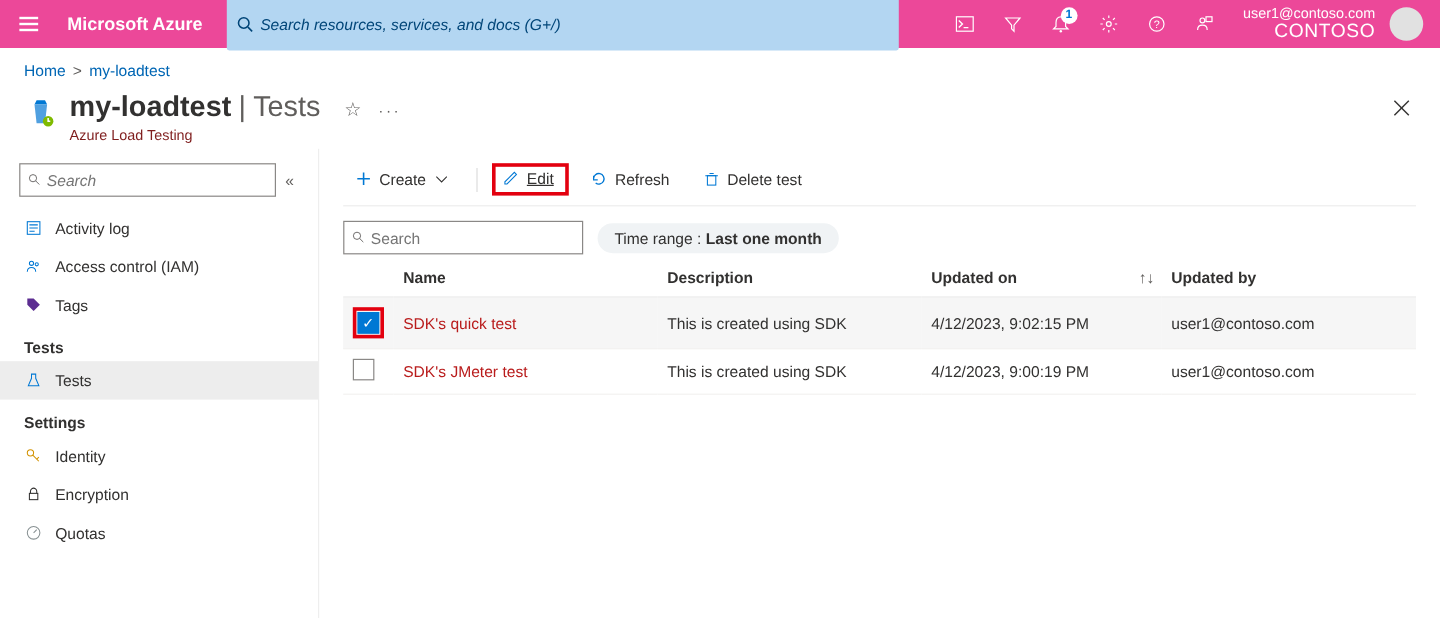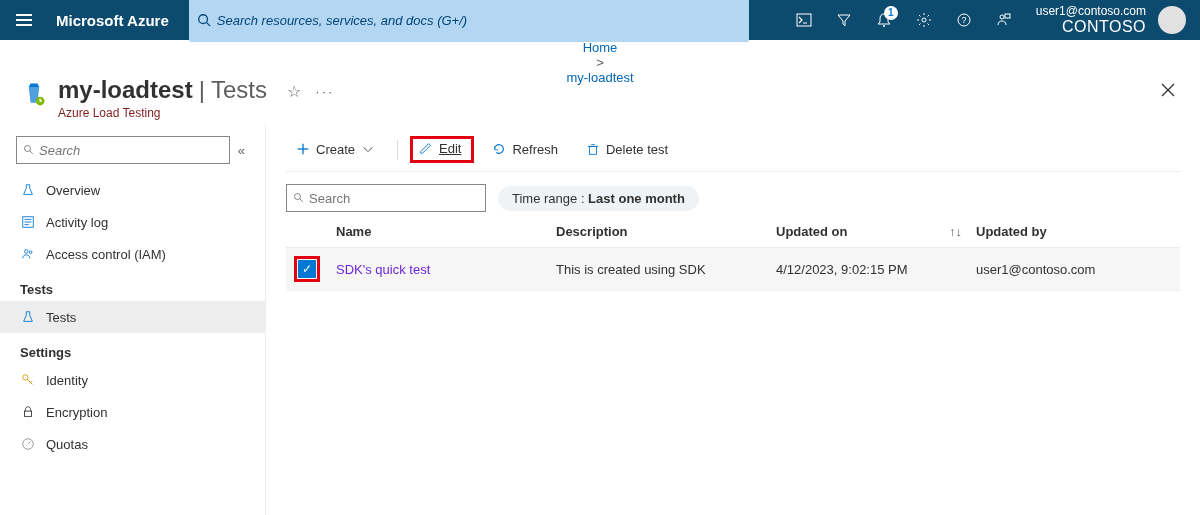--- a/index.html
+++ b/index.html
@@ -1,36 +1,36 @@
 <!DOCTYPE html>
 <html><head>
 <meta charset="utf-8">
 <style>
   * { box-sizing: border-box; margin: 0; padding: 0; font-family: "Segoe UI", Arial, sans-serif; }
   body { width: 1200px; height: 515px; background: #fff; color: #323130; font-size: 13px; overflow: hidden; }
 
   
-  .topbar { height: 40px; background: #0c4a6e; display: flex; align-items: center; color: #fff; padding: 0 8px 0 0; }
+  .topbar { height: 40px; background: #ec4899; display: flex; align-items: center; color: #fff; padding: 0 8px 0 0; }
   .hamburger { width: 48px; height: 40px; display:flex; align-items:center; justify-content:center; cursor:pointer; }
   .brand { font-weight:600; font-size:15px; margin-left:8px; margin-right:20px; white-space:nowrap; }
   .searchbar { flex: 0 0 560px; height: 44px; background:#b3d6f2; border-radius:2px; display:flex; align-items:center; padding:0 8px; color:#004578; }
   .searchbar input { flex:1; background:transparent; border:none; outline:none; font-size:13px; color:#004578; }
   .searchbar input::placeholder { color:#004578; font-style: italic; }
   .topbar-spacer { flex:1; }
   .topbar-icons { display:flex; align-items:center; }
   .top-icon { width:40px; height:40px; display:flex; align-items:center; justify-content:center; cursor:pointer; position:relative; }
   .top-icon svg { width:16px; height:16px; fill:#fff; }
   .badge { position:absolute; top:6px; right:6px; background:#fff; color:#0078d4; border-radius:8px; font-size:10px; min-width:14px; height:14px; line-height:14px; text-align:center; font-weight:600;}
   .user-block { display:flex; flex-direction:column; align-items:flex-end; padding:0 4px 0 12px; line-height:1.1; cursor:pointer;}
   .user-email { font-size:12px; }
   .user-tenant { font-size:16px; letter-spacing:0.5px; }
   .avatar { width:28px; height:28px; background:#e1e1e1; border-radius:50%; margin-left:8px; margin-right:6px;}
 
   
-  .breadcrumb { height:36px; display:flex; align-items:center; padding:0 20px; font-size:13px;flex-direction:column; }
+  .breadcrumb { height:36px; display:flex; align-items:center; padding:0 20px; font-size:13px; }
   .breadcrumb a { color:#0066b4; text-decoration:none; cursor:pointer;}
   .breadcrumb .sep { margin:0 6px; color:#605e5c; }
 
   
   .title-row { display:flex; align-items:flex-start; padding:0 20px 4px 20px; position:relative;}
   .title-icon { width:28px; height:28px; margin-right:10px; margin-top:4px; }
   .title-text { display:flex; align-items:baseline; }
   .title-main { font-size:24px; font-weight:600; }
   .title-divider { font-size:24px; font-weight:300; margin:0 6px; color:#605e5c;}
   .title-sub { font-size:24px; font-weight:300; color:#605e5c;}
@@ -66,21 +66,21 @@
 
   table { width:100%; border-collapse:collapse; margin-top:4px;}
   th { text-align:left; font-weight:600; font-size:13px; padding:8px 8px; border-bottom:1px solid #eaeaea;}
   td { padding:8px 8px; border-bottom:1px solid #f3f2f1; font-size:13px;}
   tr.sel { background:#f6f6f6; }
   .chk { width:18px; height:18px; border:1px solid #8a8886; display:inline-flex; align-items:center; justify-content:center;}
   .chk.checked { background:#0078d4; border-color:#0078d4; }
   .chk.checked::after { content:"✓"; color:#fff; font-size:12px; line-height:1; }
   .chk-cell { width:34px; }
   .chk-wrap.hl { border:3px solid #e3000f; padding:1px; display:inline-block; }
-  td .link { color:#6d28d9; cursor:pointer; }
+  td .link { color:#b91c1c; cursor:pointer; }
   th.upd { position:relative; }
   .sort-icon { position:absolute; right:6px; top:8px; color:#605e5c; }
 
   svg { flex-shrink:0; }
 </style>
 </head>
 <body>
 
 <div class="topbar">
   <div class="hamburger">
@@ -189,45 +189,45 @@
             <line x1="9" y1="9" x2="13" y2="13"></line>
           </svg>
         <input style="margin-left: 4px;" placeholder="Search">
       </div>
       <span class="collapse-btn">«</span>
     </div>
 
     <div class="side-item">
       <span class="side-icon">
           <svg viewBox="0 0 16 16" width="14" height="14">
-            <path d="M6 2 H10 V6 L13 13 H3 L6 6 Z" fill="none" stroke="#0078d4"></path>
-          </svg>
-        </span>
-      <span>Overview</span>
-    </div>
-    <div class="side-item">
-      <span class="side-icon">
-          <svg viewBox="0 0 16 16" width="14" height="14">
             <rect x="2" y="2" width="12" height="12" fill="none" stroke="#0078d4"></rect>
             <line x1="4" y1="5" x2="12" y2="5" stroke="#0078d4"></line>
             <line x1="4" y1="8" x2="12" y2="8" stroke="#0078d4"></line>
             <line x1="4" y1="11" x2="9" y2="11" stroke="#0078d4"></line>
           </svg>
         </span>
       <span>Activity log</span>
     </div>
     <div class="side-item">
       <span class="side-icon">
           <svg viewBox="0 0 16 16" width="14" height="14">
             <circle cx="6" cy="5" r="2" fill="none" stroke="#0078d4"></circle>
             <circle cx="11" cy="6" r="1.5" fill="none" stroke="#0078d4"></circle>
             <path d="M2 13 C2 10 4 9 6 9 C8 9 10 10 10 13" fill="none" stroke="#0078d4"></path>
           </svg>
         </span>
       <span>Access control (IAM)</span>
+    </div>
+    <div class="side-item">
+      <span class="side-icon">
+          <svg viewBox="0 0 16 16" width="14" height="14">
+            <path d="M2 2 H8 L14 8 L8 14 L2 8 Z" fill="#5c2d91"></path>
+          </svg>
+        </span>
+      <span>Tags</span>
     </div>
 
     <div class="side-heading">Tests</div>
     <div class="side-item active" style="margin-left:-16px;padding-left:20px;">
       <span class="side-icon">
           <svg viewBox="0 0 16 16" width="14" height="14">
             <path d="M6 2 H10 V6 L13 13 H3 L6 6 Z" fill="none" stroke="#0078d4"></path>
           </svg>
         </span>
       <span>Tests</span>
@@ -327,16 +327,23 @@
         </tr>
       </thead>
       <tbody id="tbody">
           <tr class="sel">
             <td class="chk-cell"><span class="chk-wrap hl"><span class="chk checked"></span></span></td>
             <td><span class="link">SDK's quick test</span></td>
             <td>This is created using SDK</td>
             <td>4/12/2023, 9:02:15 PM</td>
             <td>user1@contoso.com</td>
           </tr>
+          <tr>
+            <td class="chk-cell"><span class="chk-wrap"><span class="chk "></span></span></td>
+            <td><span class="link">SDK's JMeter test</span></td>
+            <td>This is created using SDK</td>
+            <td>4/12/2023, 9:00:19 PM</td>
+            <td>user1@contoso.com</td>
+          </tr>
         </tbody>
     </table>
   </div>
 </div>
 
 </body></html>

